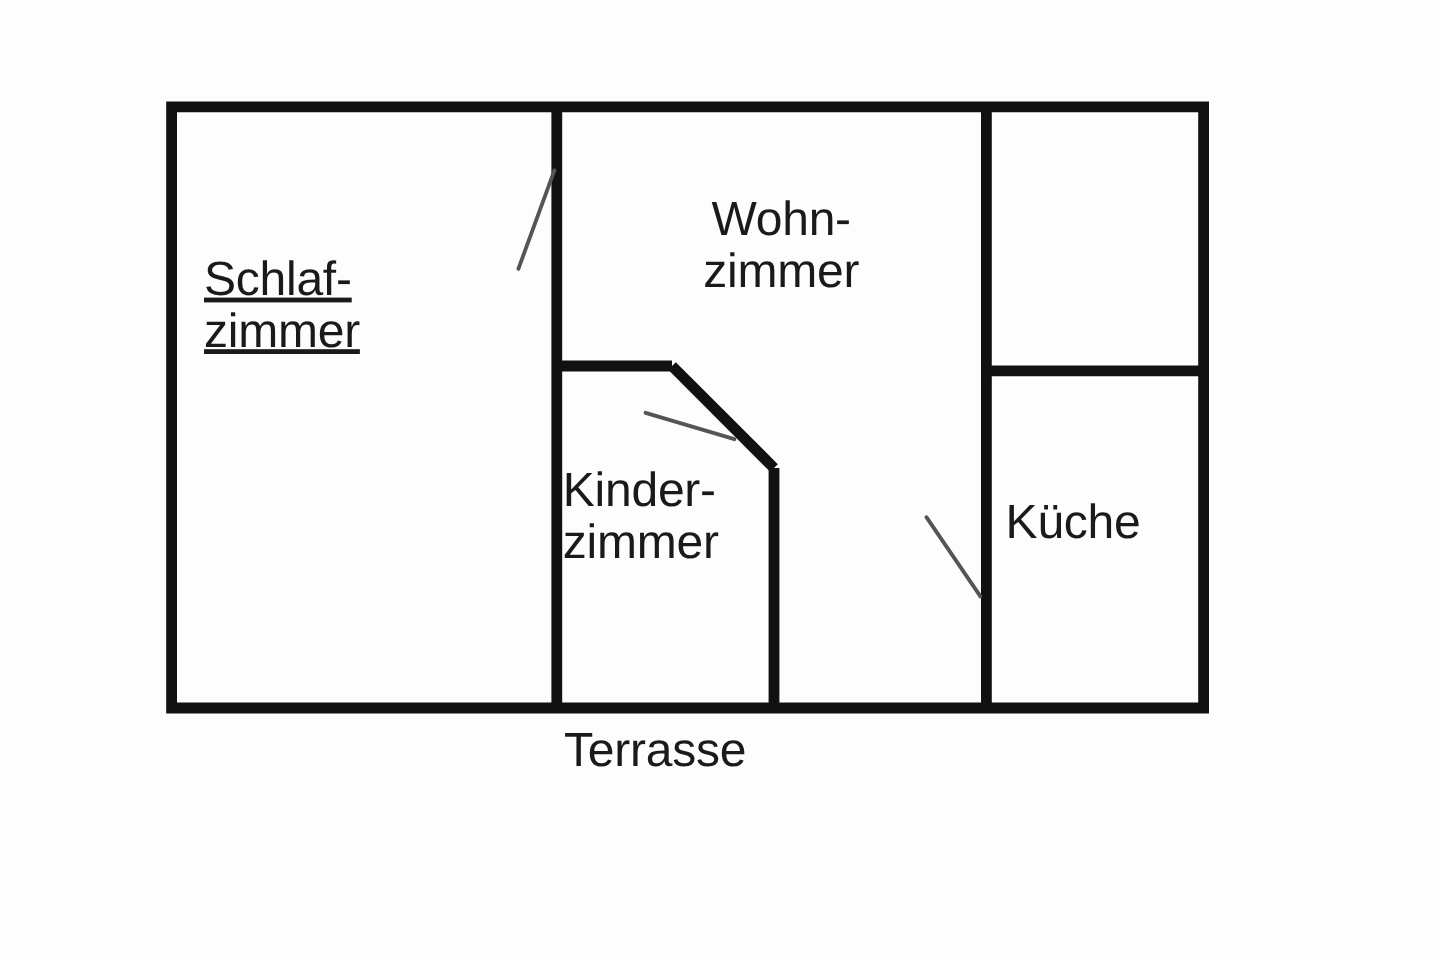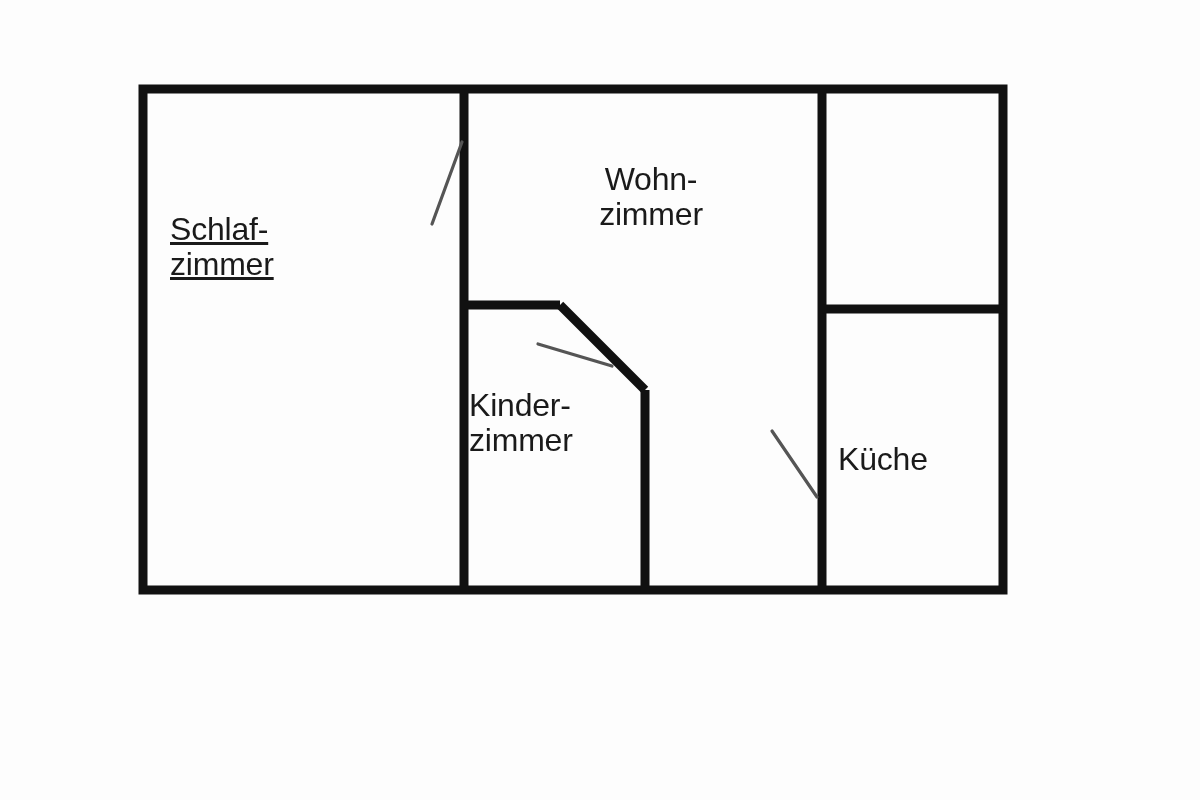--- a/index.html
+++ b/index.html
@@ -24,21 +24,21 @@
     position: absolute;
     top: 0;
     left: 0;
     width: 1200px;
     height: 800px;
     display: block;
   }
   .room-label {
     position: absolute;
     color: #1a1a1a;
-    font-size: 32px;
+    font-size: 40px;
     line-height: 1.08;
     letter-spacing: -0.2px;
     white-space: pre-line;
     text-align: left;
     user-select: none;
   }
   .label-center {
     text-align: center;
   }
   .wall {
@@ -88,16 +88,17 @@
   <div class="room-label" style="left:170px; top:212px;text-decoration:underline;">Schlaf-
 zimmer</div>
 
   <div class="room-label label-center" style="left:566px; top:162px; width:170px;">Wohn-
 zimmer</div>
 
   <div class="room-label" style="left:469px; top:388px;">Kinder-
 zimmer</div>
 
 
-  <div class="room-label" style="left:838px; top:442px;">Küche</div>
+  <div class="room-label" style="left:838px; top:414px;">Küche</div>
 
+  <div class="room-label" style="left:470px; top:604px;">Terrasse</div>
 
 </div>
 
 </body></html>

